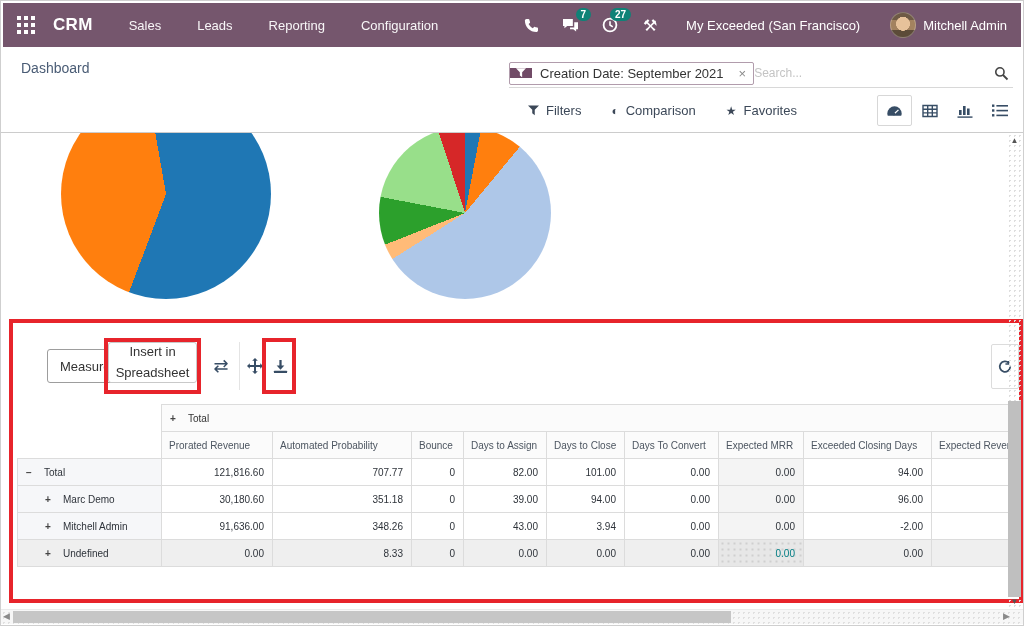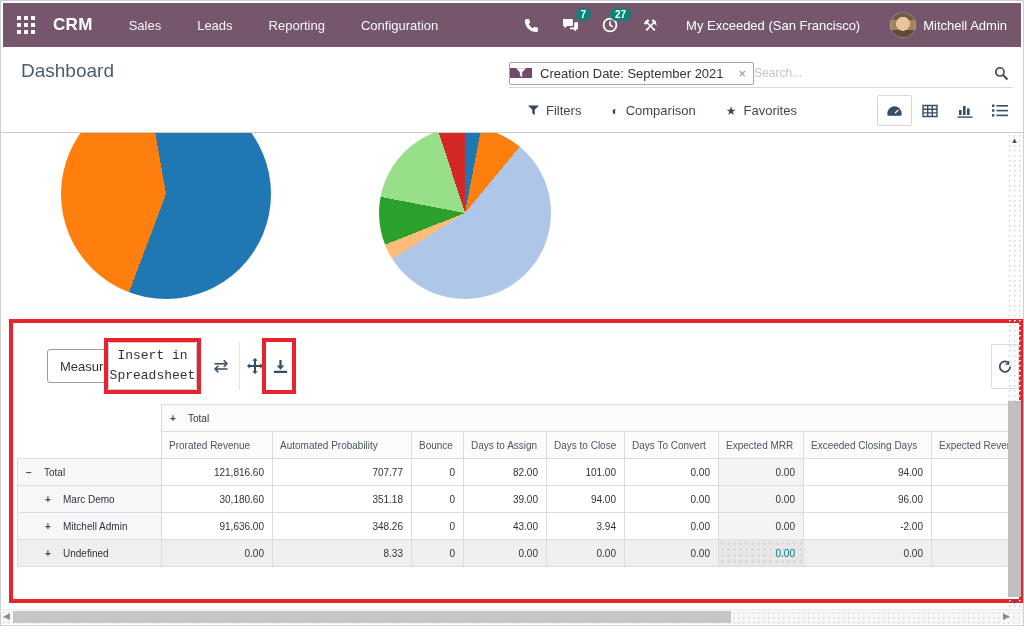--- a/index.html
+++ b/index.html
@@ -18,21 +18,21 @@
   .nav-icon { position:relative; width:20px; height:18px; display:flex; align-items:center; justify-content:center; cursor:pointer; }
   .badge { position:absolute; top:-8px; right:-11px; background:#0F8277; color:#fff; font-size:10px;
            line-height:13px; padding:0 5px; border-radius:8px; font-weight:bold; }
   .company { cursor:pointer; margin-left:6px; }
   .user { display:flex; align-items:center; gap:7px; cursor:pointer; margin-left:10px; }
   .avatar { width:26px; height:26px; border-radius:50%;
             background: radial-gradient(circle at 50% 45%, #e7c29a 0 38%, rgba(0,0,0,0) 40%),
                         linear-gradient(#6e5a45 0 30%, #a3825f 31% 70%, #5c4b38 71%); border:1px solid rgba(255,255,255,.25); }
 
   
-  .page-title { position:absolute; left:20px; top:59px; font-size:19px; color:#4a5c75; }
+  .page-title { position:absolute; left:20px; top:59px; font-size:14px; color:#4a5c75; }
   .searchbar { position:absolute; left:508px; top:58px; width:504px; height:29px; border-bottom:1px solid #d8d8d8;
                display:flex; align-items:center; }
   .facet { display:flex; align-items:center; height:23px; border:1px solid rgba(113,75,103,.55); border-radius:2px; overflow:hidden; cursor:pointer; }
   .facet-icon { width:22px; background:#714B67; display:flex; align-items:center; justify-content:center; }
   .facet-label { padding:0 8px; font-size:13px; color:#333; display:flex; align-items:center; white-space:nowrap; }
   .facet-x { padding:0 7px; display:flex; align-items:center; color:#8a8a8a; font-size:13px; cursor:pointer; }
   .search-input { flex:1; border:none; outline:none; font-size:12px; color:#0369a1; margin-left:0; background:transparent; font-family:inherit; }
   .search-input::placeholder { color:#c4c4c4; }
   .search-glass { margin-right:4px; cursor:pointer; display:flex; }
 
@@ -56,22 +56,22 @@
   .red-box { position:absolute; border:4px solid #e7242b; z-index:50; pointer-events:none; }
   .red-main { left:8px; top:318px; width:1014px; height:284px; }
   .red-insert { left:103px; top:337px; width:97px; height:56px; }
   .red-dl { left:261px; top:337px; width:34px; height:56px; }
 
   
   .btn { background:#fff; display:flex; align-items:center; justify-content:center; cursor:pointer; font-size:13px; color:#333; }
   .measures-btn { position:absolute; left:18px; top:348px; height:34px; padding:0 12px; gap:6px;
                   border:1px solid #9d9d9d; border-radius:3px;margin-left:28px; }
   .caret { font-size:10px; color:#333; }
-  .insert-btn { position:absolute; left:107px; top:341px; width:89px; height:48px; border:1px solid #c9c9c9;
-                border-radius:3px; text-align:center; line-height:1.55; padding:2px 6px;font-family:Liberation Mono, monospace; }
+  .insert-btn { position:absolute; left:107px; top:341px; width:89px; height:41px; border:1px solid #c9c9c9;
+                border-radius:3px; text-align:center; line-height:1.55; padding:2px 6px; }
   .icon-btn { position:absolute; top:341px; height:48px; border:none; color:#374D65; }
   .exchange-btn { left:202px; width:36px; font-size:18px; color:#374D65; }
   .move-btn { left:238px; width:32px; border-left:1px solid #e4e4e4; border-right:1px solid #e4e4e4; }
   .download-btn { left:266px; width:26px; }
   .clipped-btn { position:absolute; left:990px; top:343px; width:28px; height:45px; background:#fff;
                  border:1px solid #dcdcdc; border-radius:2px; display:flex; align-items:center; justify-content:center;
                  color:#374D65; cursor:pointer; overflow:hidden; }
 
   
   .pivot-wrap { position:absolute; left:16px; top:403px; z-index:10; }

